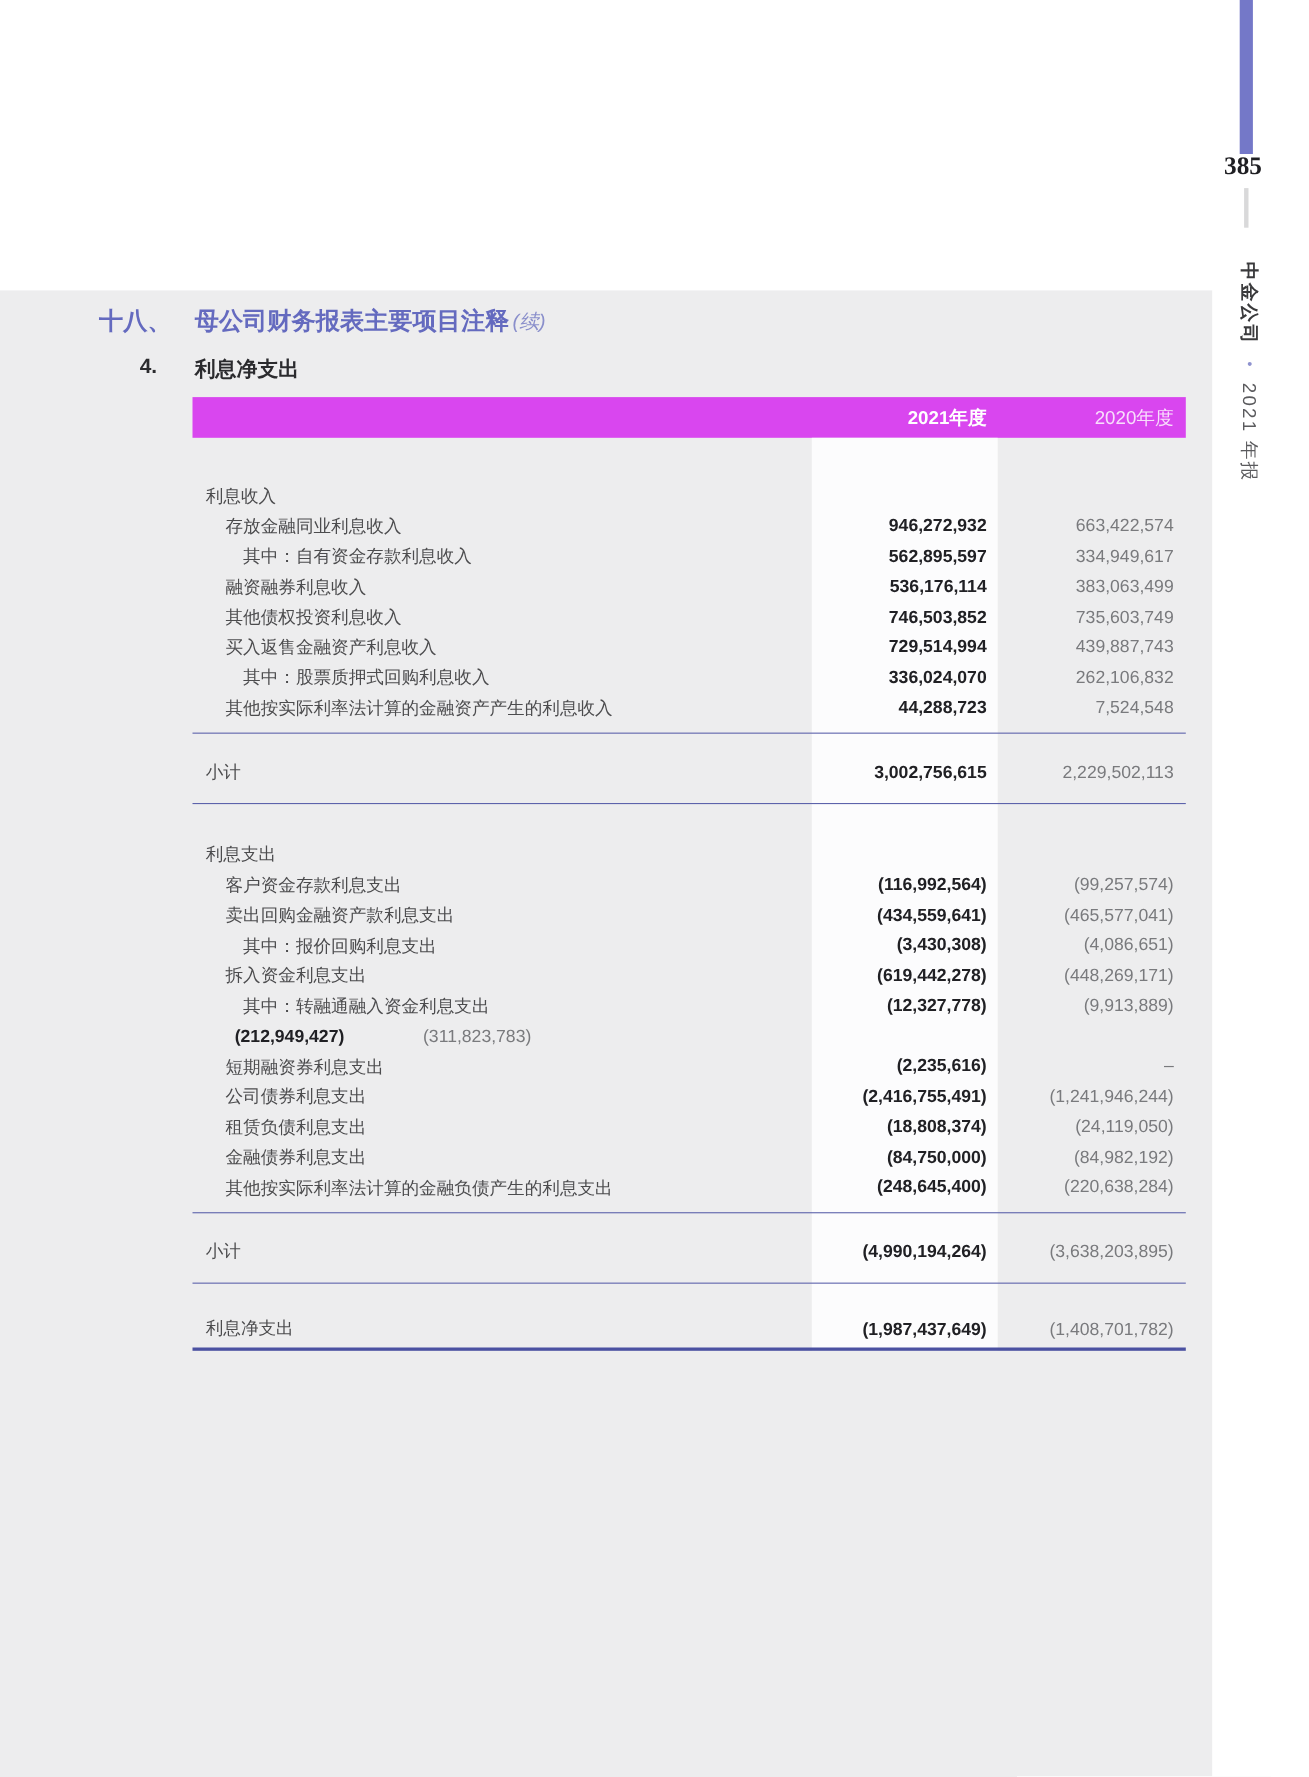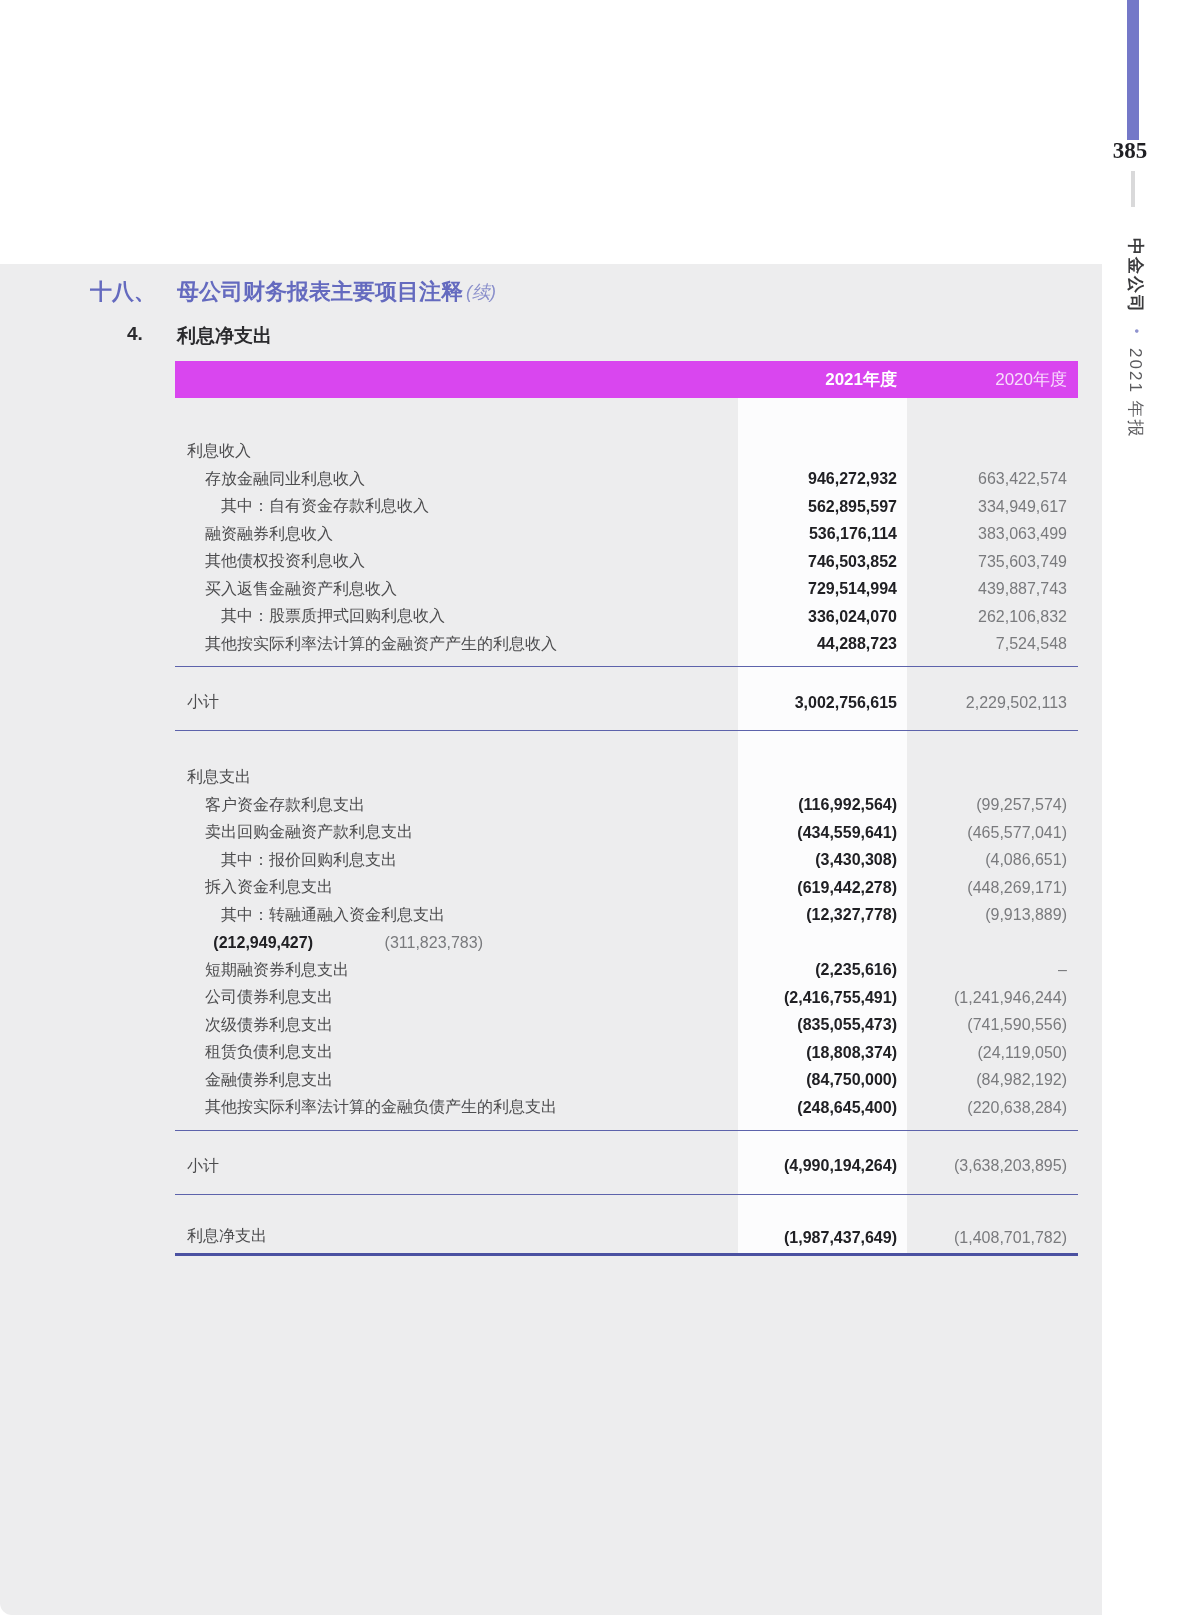--- a/index.html
+++ b/index.html
@@ -1,19 +1,19 @@
 <!DOCTYPE html>
 <html><head>
 <meta charset="utf-8">
 <style>
   * { margin:0; padding:0; box-sizing:border-box; }
   html,body { background:#ffffff; }
   .page {
     position:relative; width:1190px; height:1615px; background:#ffffff;
-    font-family:"Liberation Sans","DejaVu Sans",sans-serif; overflow:hidden;border-radius:12px;
+    font-family:"Liberation Sans","DejaVu Sans",sans-serif; overflow:hidden;
   }
   .content-panel {
     position:absolute; left:0; top:264px; width:1102px; height:1351px;
     background:#ededee;
   }
   
   .top-accent-bar { position:absolute; left:1127px; top:0; width:12px; height:140px; background:#7478c8; }
   .page-number {
     position:absolute; left:1108px; top:138px; width:44px; text-align:center;
     font-family:"Liberation Serif","DejaVu Serif",serif; font-weight:bold;
@@ -173,25 +173,20 @@
           <span class="cell-label ind1">短期融资券利息支出</span>
           <span class="cell-v2021">(2,235,616)</span>
           <span class="cell-v2020">–</span>
         </div>
         <div class="row">
           <span class="cell-label ind1">公司债券利息支出</span>
           <span class="cell-v2021">(2,416,755,491)</span>
           <span class="cell-v2020">(1,241,946,244)</span>
         </div>
         <div class="row">
-          <span class="cell-label ind1">次级债券利息支出</span>
-          <span class="cell-v2021">(835,055,473)</span>
-          <span class="cell-v2020">(741,590,556)</span>
-        </div>
-        <div class="row">
           <span class="cell-label ind1">租赁负债利息支出</span>
           <span class="cell-v2021">(18,808,374)</span>
           <span class="cell-v2020">(24,119,050)</span>
         </div>
         <div class="row">
           <span class="cell-label ind1">金融债券利息支出</span>
           <span class="cell-v2021">(84,750,000)</span>
           <span class="cell-v2020">(84,982,192)</span>
         </div>
         <div class="row">

